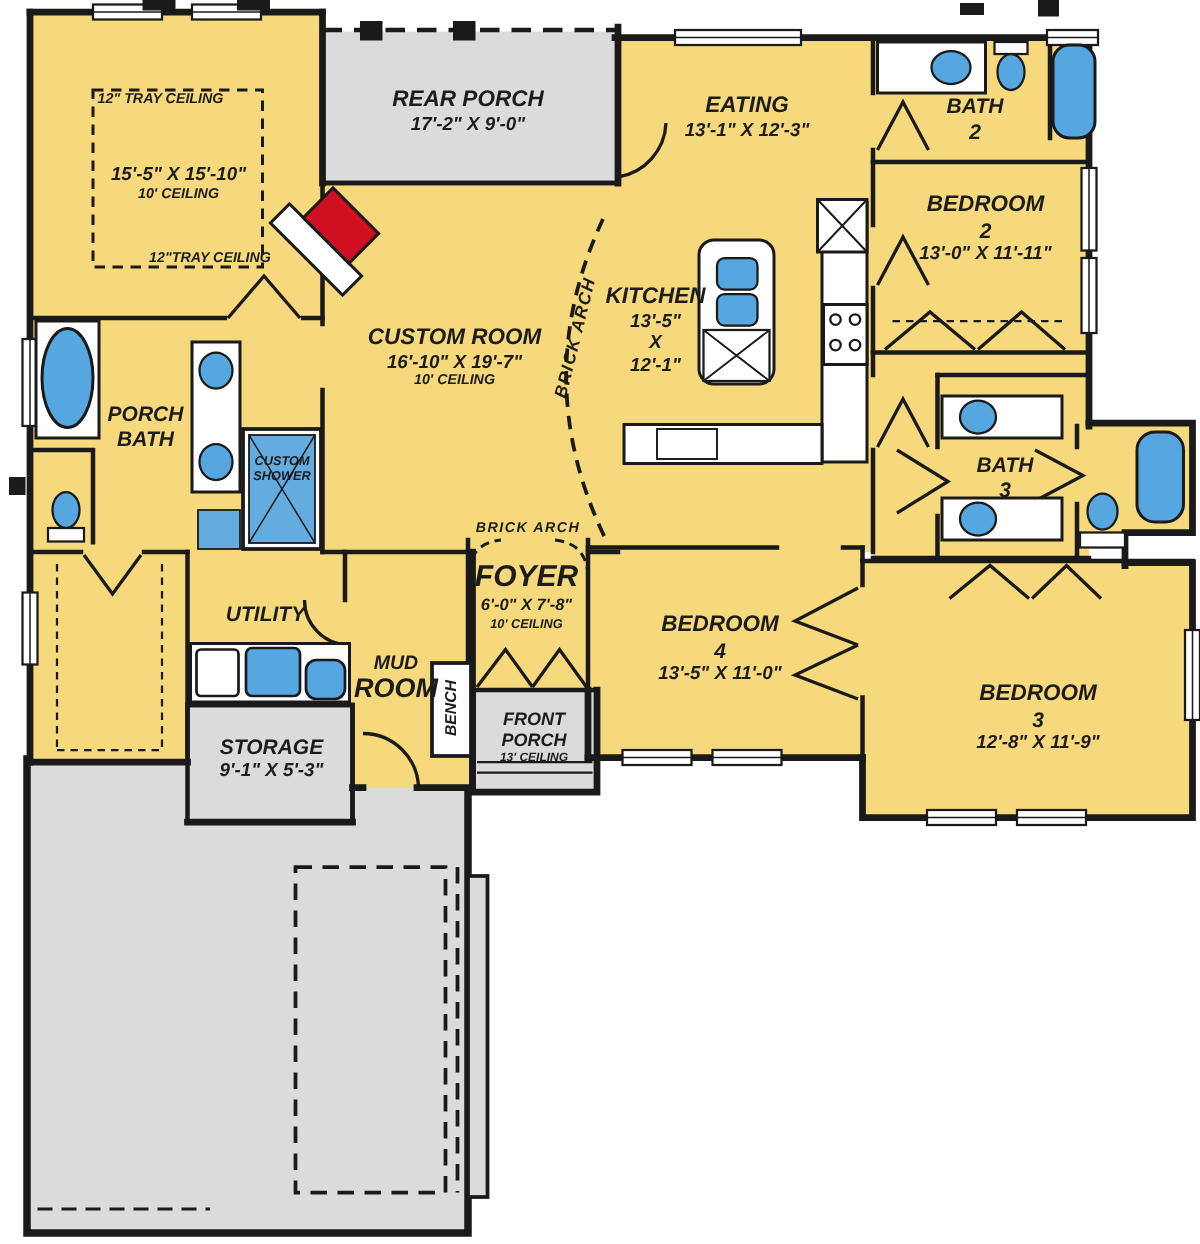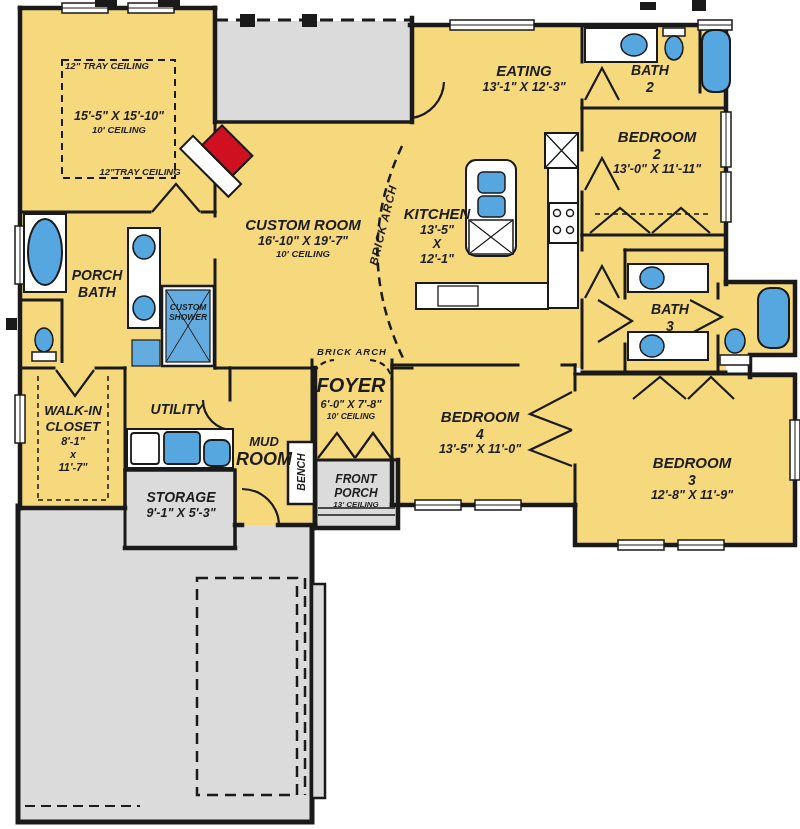--- a/index.html
+++ b/index.html
@@ -249,38 +249,42 @@
   <text transform="translate(377,266) rotate(-76)" font-size="11.5" font-style="italic" font-weight="bold" fill="#1c1c1c" font-family="Liberation Sans, sans-serif" letter-spacing="1">BRICK ARCH</text>
 </svg>
 
 <div class="lbl" style="left:119px;top:122px;width:124px;white-space:normal">
   <div class="dims">15'-5" X 15'-10"</div>
   <div class="ceil">10' CEILING</div>
 </div>
 <div class="lbl tray" style="left:107px;top:66px">12" TRAY CEILING</div>
 <div class="lbl tray" style="left:140px;top:172px">12"TRAY CEILING</div>
 
-
-<div class="lbl" style="left:524px;top:78px">
+<div class="lbl" style="left:312px;top:74px">
+  <div class="name">REAR PORCH</div>
+  <div class="dims">17'-2" X 9'-0"</div>
+</div>
+
+<div class="lbl" style="left:498px;top:78px">
   <div class="name">EATING</div>
   <div class="dims">13'-1" X 12'-3"</div>
 </div>
 
 <div class="lbl" style="left:650px;top:79px">
   <div class="name" style="font-size:14px">BATH</div>
   <div class="num">2</div>
 </div>
 
 <div class="lbl" style="left:657px;top:152px">
   <div class="name">BEDROOM</div>
   <div class="num">2</div>
   <div class="dims">13'-0" X 11'-11"</div>
 </div>
 
-<div class="lbl" style="left:437px;top:236px">
+<div class="lbl" style="left:437px;top:220px">
   <div class="name">KITCHEN</div>
   <div class="dims">13'-5"</div>
   <div class="dims">X</div>
   <div class="dims">12'-1"</div>
 </div>
 
 <div class="lbl" style="left:303px;top:238px">
   <div class="name">CUSTOM ROOM</div>
   <div class="dims">16'-10" X 19'-7"</div>
   <div class="ceil">10' CEILING</div>
@@ -294,27 +298,20 @@
 <div class="lbl" style="left:188px;top:312px;z-index:6">
   <div class="tiny">CUSTOM</div>
   <div class="tiny">SHOWER</div>
 </div>
 
 <div class="lbl" style="left:670px;top:318px">
   <div class="name" style="font-size:14px">BATH</div>
   <div class="num">3</div>
 </div>
 
-<div class="lbl" style="left:73px;top:438px">
-  <div class="name" style="font-size:13.5px">WALK-IN</div>
-  <div class="name" style="font-size:13.5px">CLOSET</div>
-  <div class="dims" style="font-size:11px">8'-1"</div>
-  <div class="dims" style="font-size:11px">x</div>
-  <div class="dims" style="font-size:11px">11'-7"</div>
-</div>
 
 <div class="lbl name" style="left:177px;top:409px;font-size:14px">UTILITY</div>
 
 <div class="lbl" style="left:181px;top:505px">
   <div class="name" style="font-size:14px">STORAGE</div>
   <div class="dims">9'-1" X 5'-3"</div>
 </div>
 
 <div class="lbl" style="left:264px;top:452px">
   <div class="name" style="font-size:13px">MUD</div>

